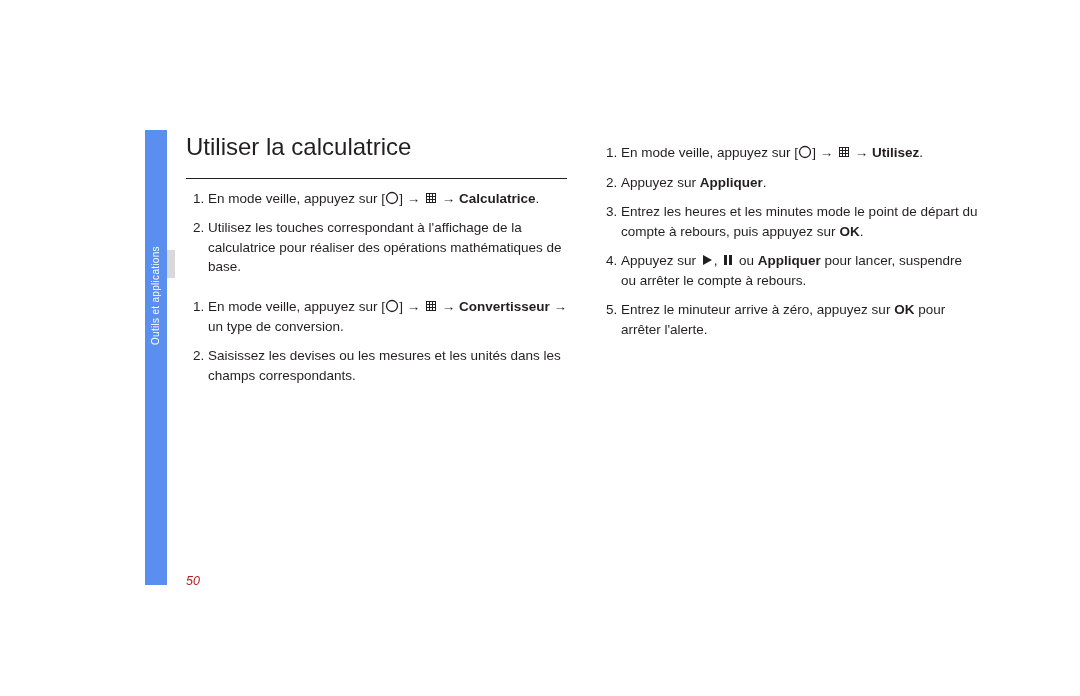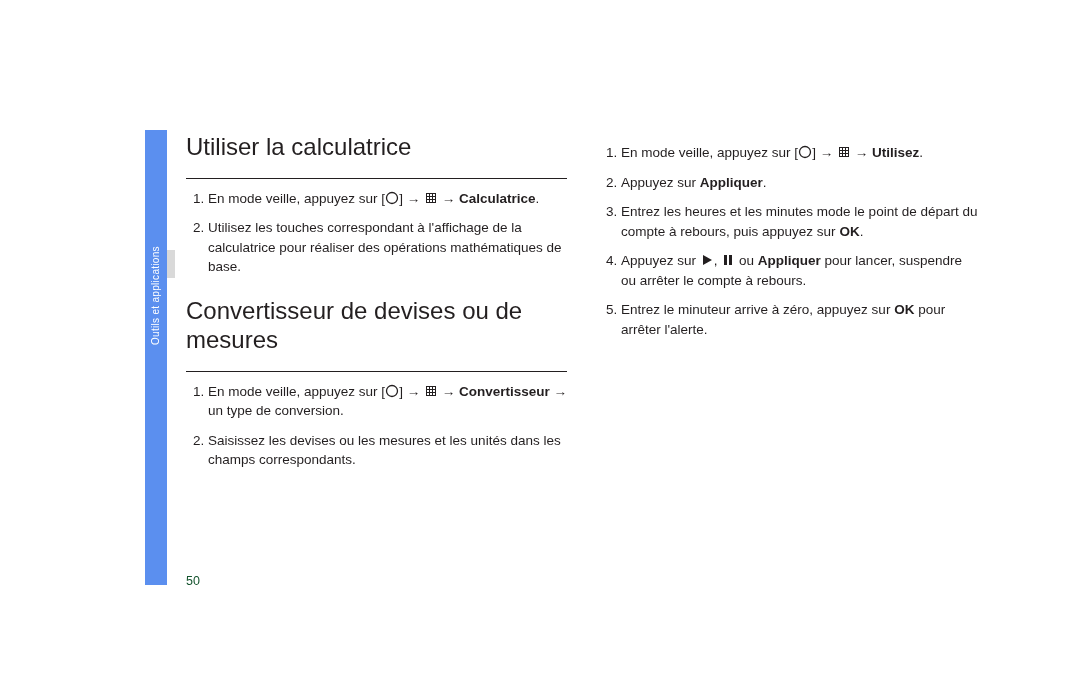--- a/index.html
+++ b/index.html
@@ -85,21 +85,22 @@
     display: inline-block;
     vertical-align: -2px;
     width: 14px;
     height: 14px;
   }
   .page-number {
     position: absolute;
     left: 186px;
     bottom: 108px;
     font-size: 12.5px;
-    color: #14532d;
+    color: #b91c1c;
+    font-style: italic;
   }
 </style>
 </head>
 <body>
 
 <div class="page-wrap">
 
   <div class="sidebar"></div>
   <div class="rotated-label">Outils et applications</div>
   <div class="thumb-tab"></div>
@@ -126,21 +127,20 @@
               <rect x="3" y="9" width="2" height="2" fill="#fff"></rect>
               <rect x="6" y="9" width="2" height="2" fill="#fff"></rect>
               <rect x="9" y="9" width="2" height="2" fill="#fff"></rect>
             </svg>
           <span class="arrow">→</span>
           <span class="bold">Calculatrice</span><span>.</span>
         </li>
         <li>Utilisez les touches correspondant à l'affichage de la calculatrice pour réaliser des opérations mathématiques de base.</li>
       </ol>
 
-      <h2 class="section">Convertisseur de devises ou de mesures</h2>
       <ol>
         <li>
           <span>En mode veille, appuyez sur </span><span>[</span><svg class="inline-icon" viewBox="0 0 14 14">
               <circle cx="7" cy="7" r="5.5" fill="none" stroke="#231f20" stroke-width="1.3"></circle>
             </svg><span>]</span>
           <span class="arrow">→</span>
           <svg class="inline-icon" viewBox="0 0 14 14">
               <rect x="2" y="2" width="10" height="10" fill="#231f20"></rect>
               <rect x="3" y="3" width="2" height="2" fill="#fff"></rect>
               <rect x="6" y="3" width="2" height="2" fill="#fff"></rect>

